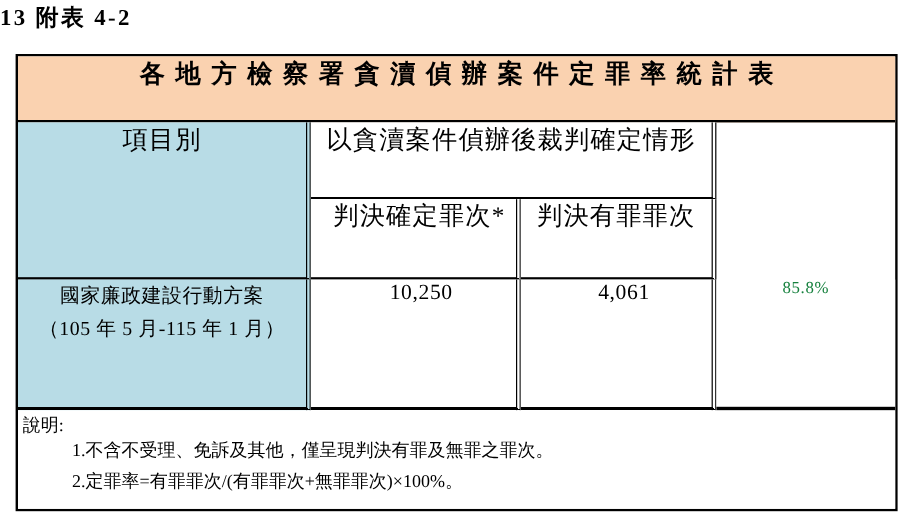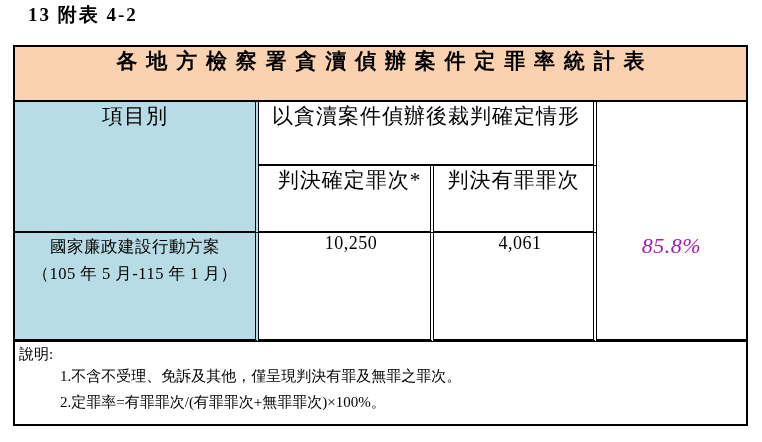--- a/index.html
+++ b/index.html
@@ -11,21 +11,21 @@
   }
   .page {
     position: relative;
     width: 762px;
     height: 442px;
     background: #ffffff;
     overflow: hidden;
   }
   .doc-heading {
     position: absolute;
-    left: 28px;
+    left: 0;
     top: 2px;
     font-size: 19px;
     font-weight: bold;
     letter-spacing: 2px;
     white-space: nowrap;
   }
   .stat-table {
     position: absolute;
     left: 13px;
     top: 45px;
@@ -60,21 +60,21 @@
 
   .table-title {
     font-size: 21px;
     font-weight: bold;
     letter-spacing: 0.42em;
     text-indent: 0.42em;
     white-space: nowrap;
   }
   .head-text { font-size: 21px; letter-spacing: 1px; }
   .num-text  { font-size: 18px; letter-spacing: 0.5px; margin-left: 13px; }
-  .rate-text { font-size: 22px; color: #a21caf; letter-spacing: 0.5px; font-style: italic; }
+  .rate-text { font-size: 14px; color: #15803d; letter-spacing: 0.5px; }
   .item-lines { font-size: 16.5px; line-height: 1.65; letter-spacing: 0.5px; }
   .notes-label { font-size: 15px; }
   .note-line {
     font-size: 15px;
     padding-left: 41px;
     line-height: 1.72;
   }
 </style>
 </head>
 <body>

